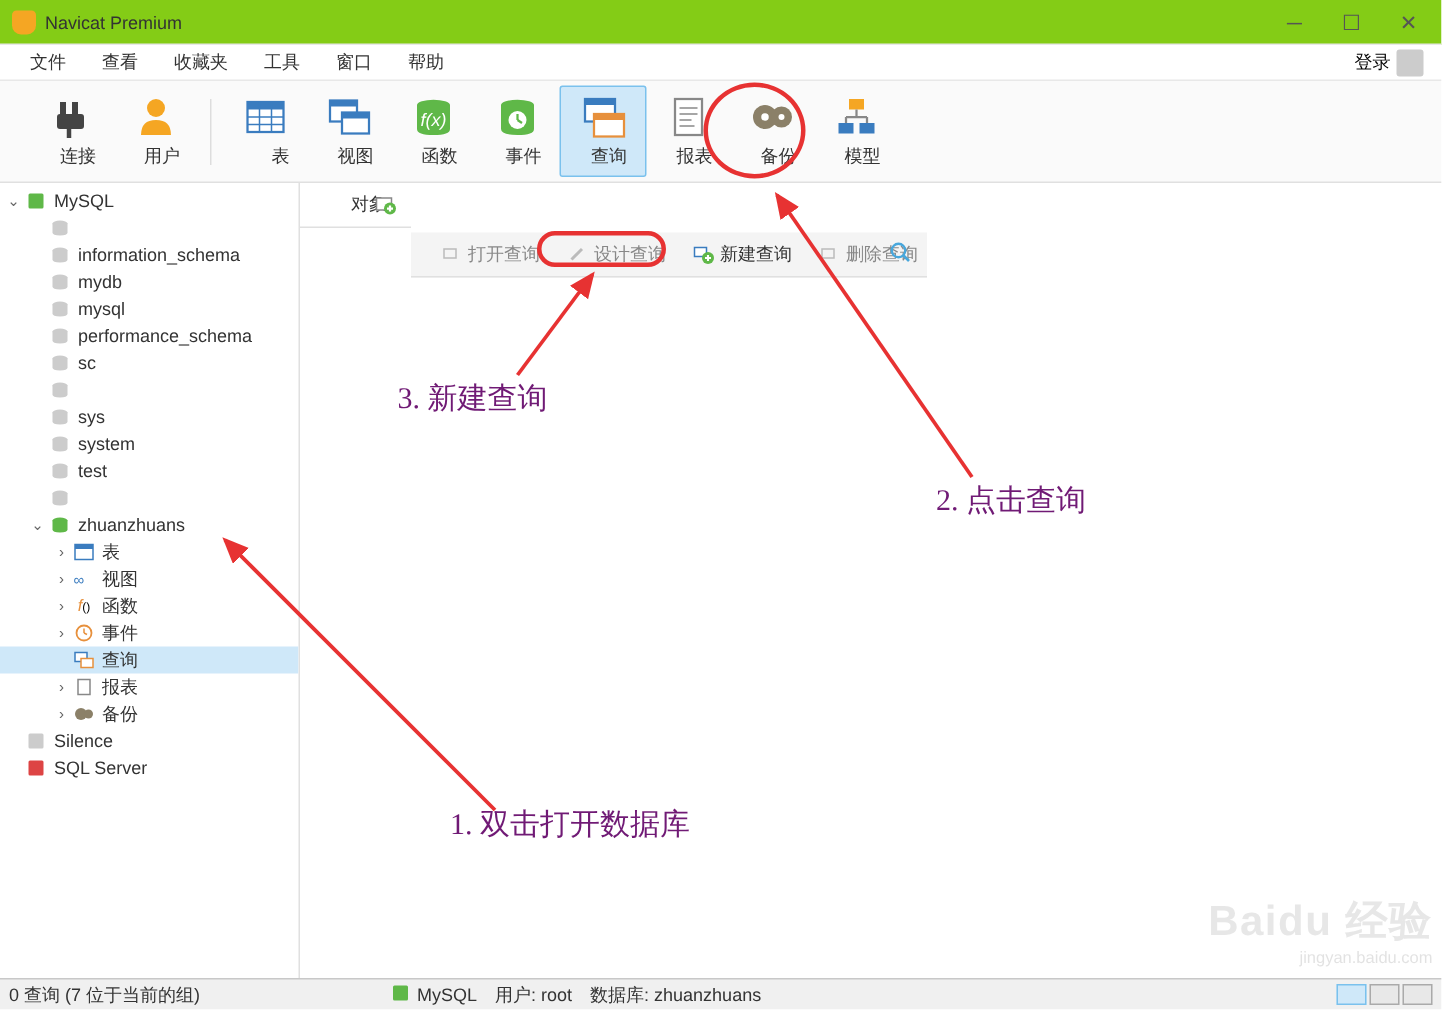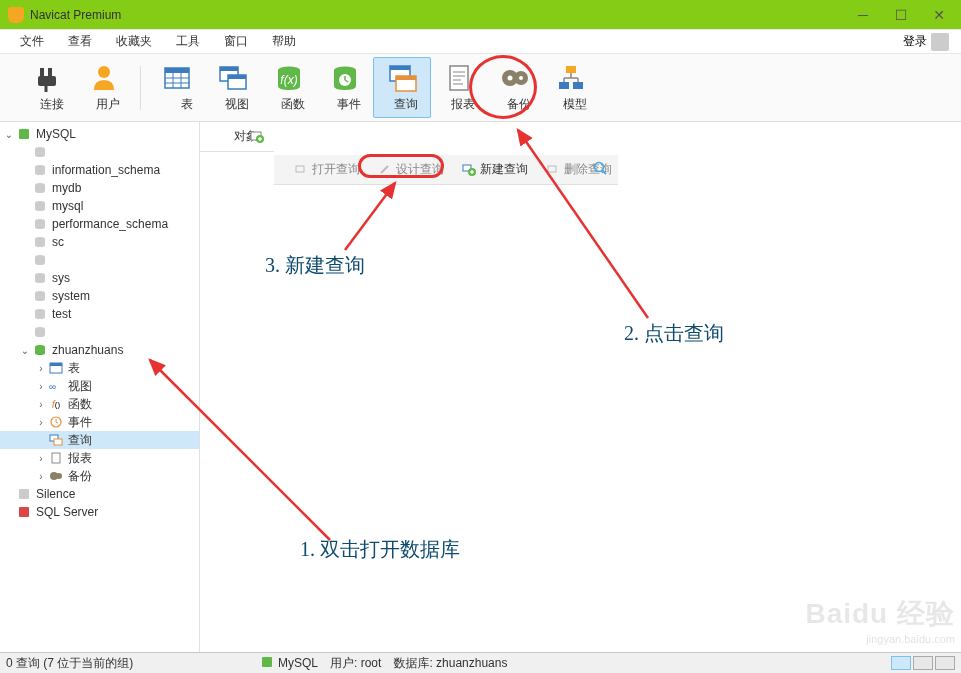--- a/index.html
+++ b/index.html
@@ -58,21 +58,21 @@
     
     .statusbar { height: 21px; background: #f0f0f0; border-top: 1px solid #c8c8c8; display: flex; align-items: center; font-size: 12px; color: #333; padding: 0 6px; }
     .status-left { width: 240px; }
     .status-conn { display: flex; align-items: center; gap: 4px; }
     .status-spacer { flex: 1; }
     .view-btns { display: flex; gap: 2px; }
     .view-btn { width: 20px; height: 14px; border: 1px solid #aaa; background: #e8e8e8; }
     .view-btn.active { background: #cfe8f9; border-color: #7ac1ed; }
     
     
-    .annotation { position: absolute; color: #0c4a6e; font-size: 20px; font-family: SimSun, serif; pointer-events: none; z-index: 100; }
+    .annotation { position: absolute; color: #701a75; font-size: 20px; font-family: SimSun, serif; pointer-events: none; z-index: 100; }
     .circle { position: absolute; border: 3px solid #e73232; border-radius: 50%; pointer-events: none; z-index: 99; }
     .arrow-svg { position: absolute; pointer-events: none; z-index: 98; }
     
     .watermark { position: absolute; right: 6px; bottom: 28px; opacity: 0.28; text-align: right; }
     .wm-big { font-size: 28px; font-weight: bold; color: #aaa; letter-spacing: 1px; margin-left: 36px; }
     .wm-small { font-size: 11px; color: #999; }
   </style>
 </head>
 <body>
 

